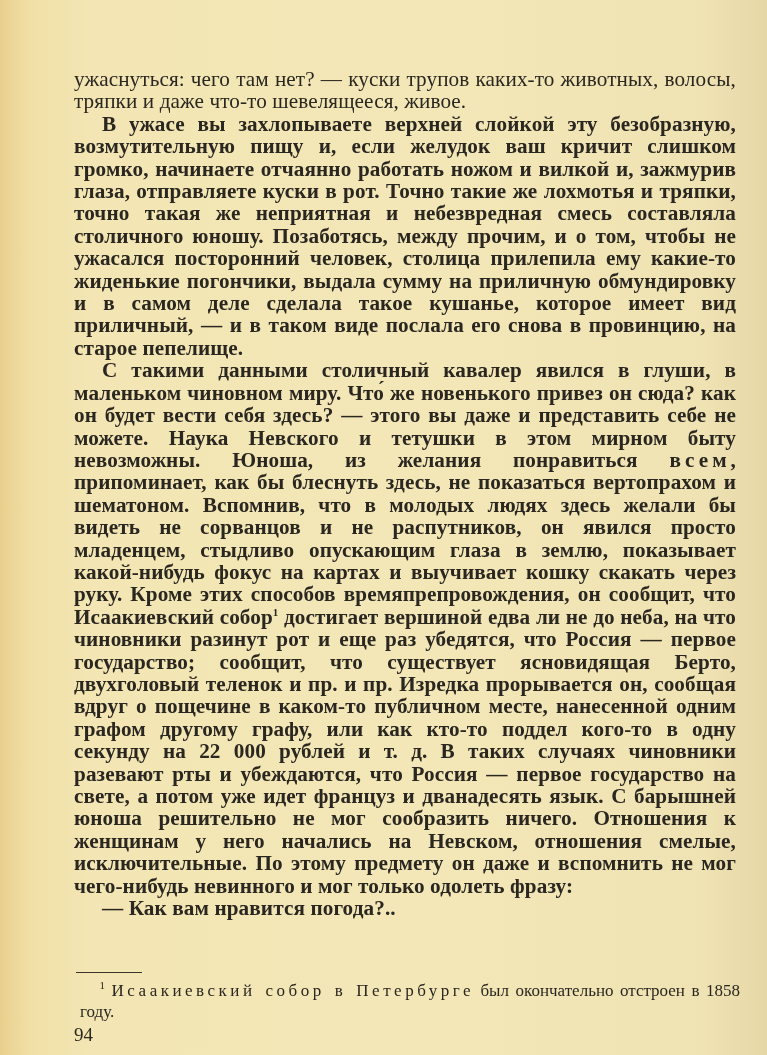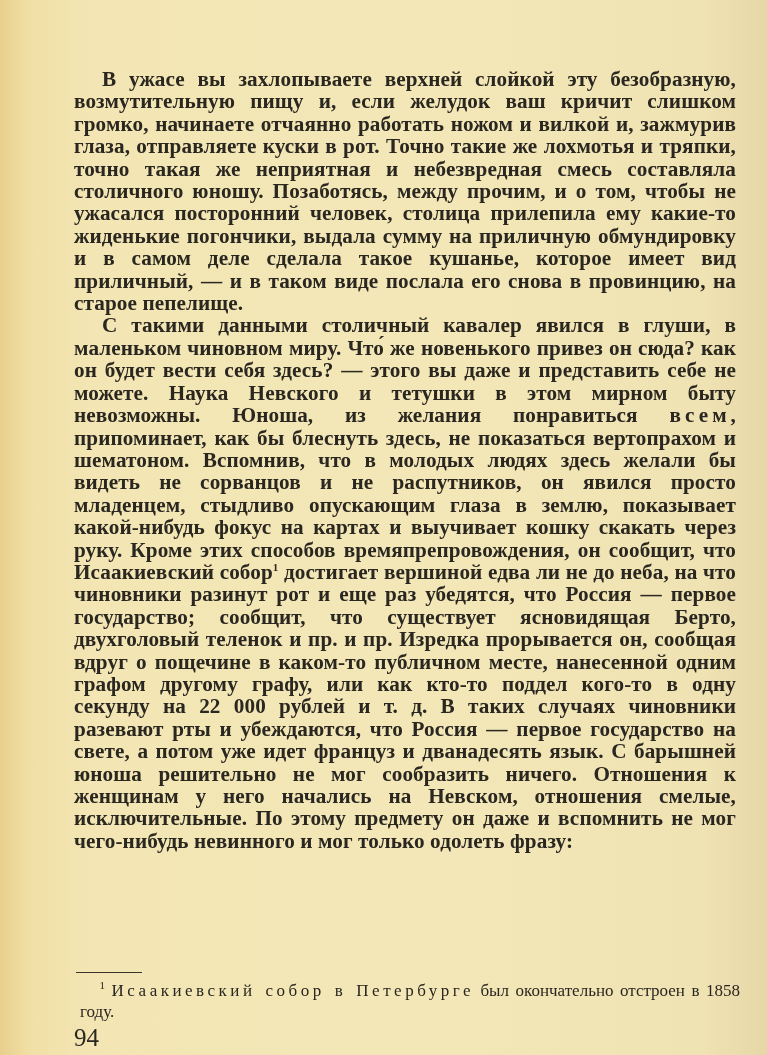--- a/index.html
+++ b/index.html
@@ -25,30 +25,32 @@
   sup { font-size: 11px; line-height: 0; vertical-align: super; }
   .rule {
     position: absolute; left: 76px; top: 972px; width: 66px; height: 1px; background: #3a342a;
   }
   .footnote {
     position: absolute; left: 80px; top: 980px; width: 660px;
     font-size: 17px; line-height: 21px; text-align: justify;
   }
   .footnote .fn-spaced { letter-spacing: 3.5px; }
   .page-number {
-    position: absolute; left: 74px; top: 1024px; font-size: 25px;
+    position: absolute; left: 74px; top: 1024px; font-size: 19px;
   }
 </style>
 </head>
 <body>
 
 <div class="page">
   <div class="text">
+    <p>ужаснуться: чего там нет? — куски трупов каких-то животных, волосы, тряпки и даже что-то шевелящееся, живое.</p>
     <p class="indent">В ужасе вы захлопываете верхней слойкой эту безобразную, возмутительную пищу и, если желудок ваш кричит слишком громко, начинаете отчаянно работать ножом и вилкой и, зажмурив глаза, отправляете куски в рот. Точно такие же лохмотья и тряпки, точно такая же неприятная и небезвредная смесь составляла столичного юношу. Позаботясь, между прочим, и о том, чтобы не ужасался посторонний человек, столица прилепила ему какие-то жиденькие погончики, выдала сумму на приличную обмундировку и в самом деле сделала такое кушанье, которое имеет вид приличный, — и в таком виде послала его снова в провинцию, на старое пепелище.</p>
     <p class="indent"><span>С такими данными столичный кавалер явился в глуши, в маленьком чиновном миру. Что́ же новенького привез он сюда? как он будет вести себя здесь? — этого вы даже и представить себе не можете. Наука Невского и тетушки в этом мирном быту невозможны. Юноша, из желания понравиться </span><span class="spaced">всем</span><span>, припоминает, как бы блеснуть здесь, не показаться вертопрахом и шематоном. Вспомнив, что в молодых людях здесь желали бы видеть не сорванцов и не распутников, он явился просто младенцем, стыдливо опускающим глаза в землю, показывает какой-нибудь фокус на картах и выучивает кошку скакать через руку. Кроме этих способов времяпрепровождения, он сообщит, что Исаакиевский собор</span><sup>1</sup><span> достигает вершиной едва ли не до неба, на что чиновники разинут рот и еще раз убедятся, что Россия — первое государство; сообщит, что существует ясновидящая Берто, двухголовый теленок и пр. и пр. Изредка прорывается он, сообщая вдруг о пощечине в каком-то публичном месте, нанесенной одним графом другому графу, или как кто-то поддел кого-то в одну секунду на 22 000 рублей и т. д. В таких случаях чиновники разевают рты и убеждаются, что Россия — первое государство на свете, а потом уже идет француз и дванадесять язык. С барышней юноша решительно не мог сообразить ничего. Отношения к женщинам у него начались на Невском, отношения смелые, исключительные. По этому предмету он даже и вспомнить не мог чего-нибудь невинного и мог только одолеть фразу:</span></p>
+    <p class="indent">— Как вам нравится погода?..</p>
   </div>
 </div>
 
 <div class="rule"></div>
 
 <div class="footnote">
   &nbsp;&nbsp;&nbsp;<sup>1</sup> <span class="fn-spaced">Исаакиевский собор в Петербурге</span><span> был окончательно отстроен в 1858 году.</span>
 </div>
 
 <div class="page-number">94</div>

